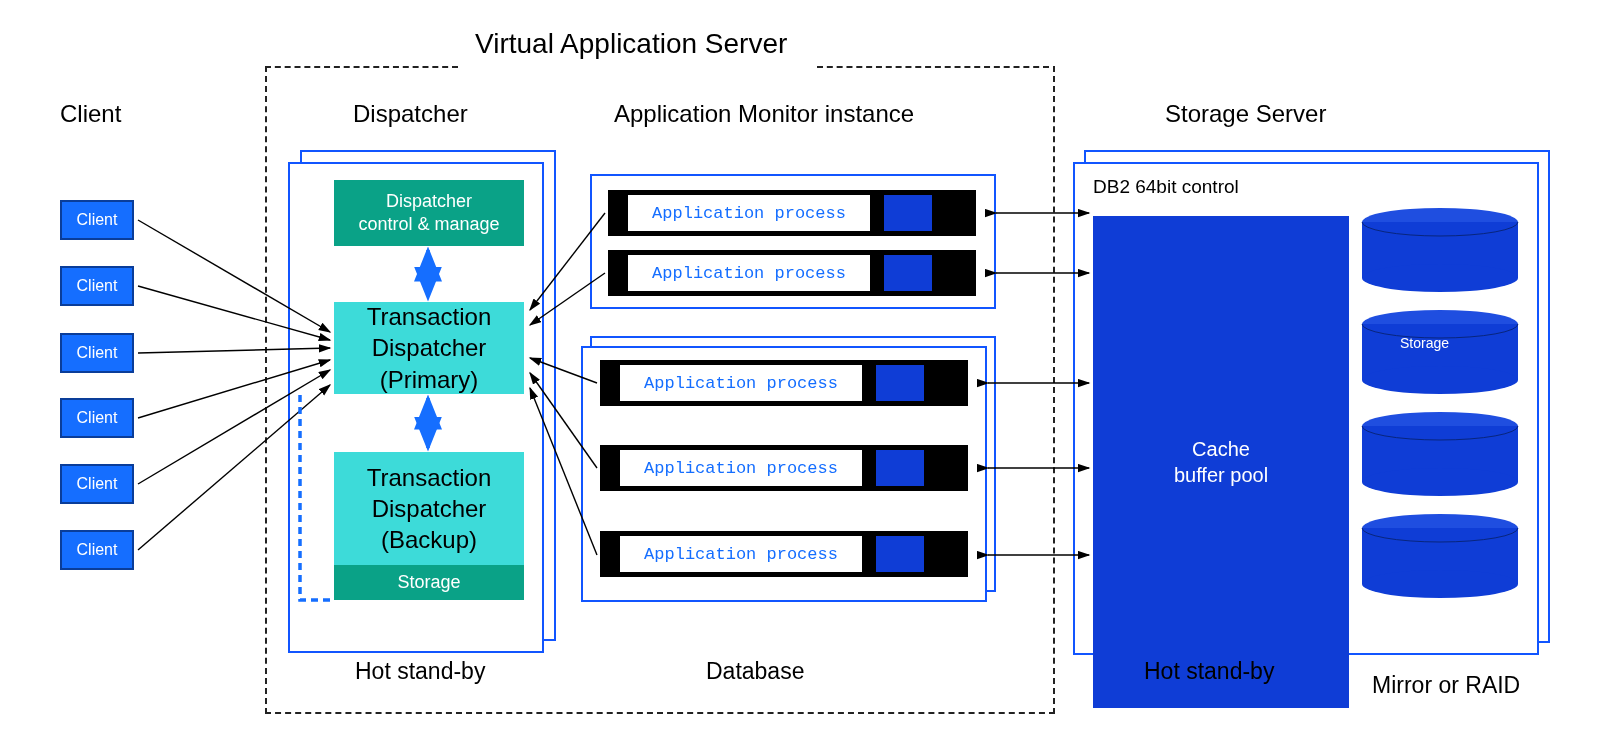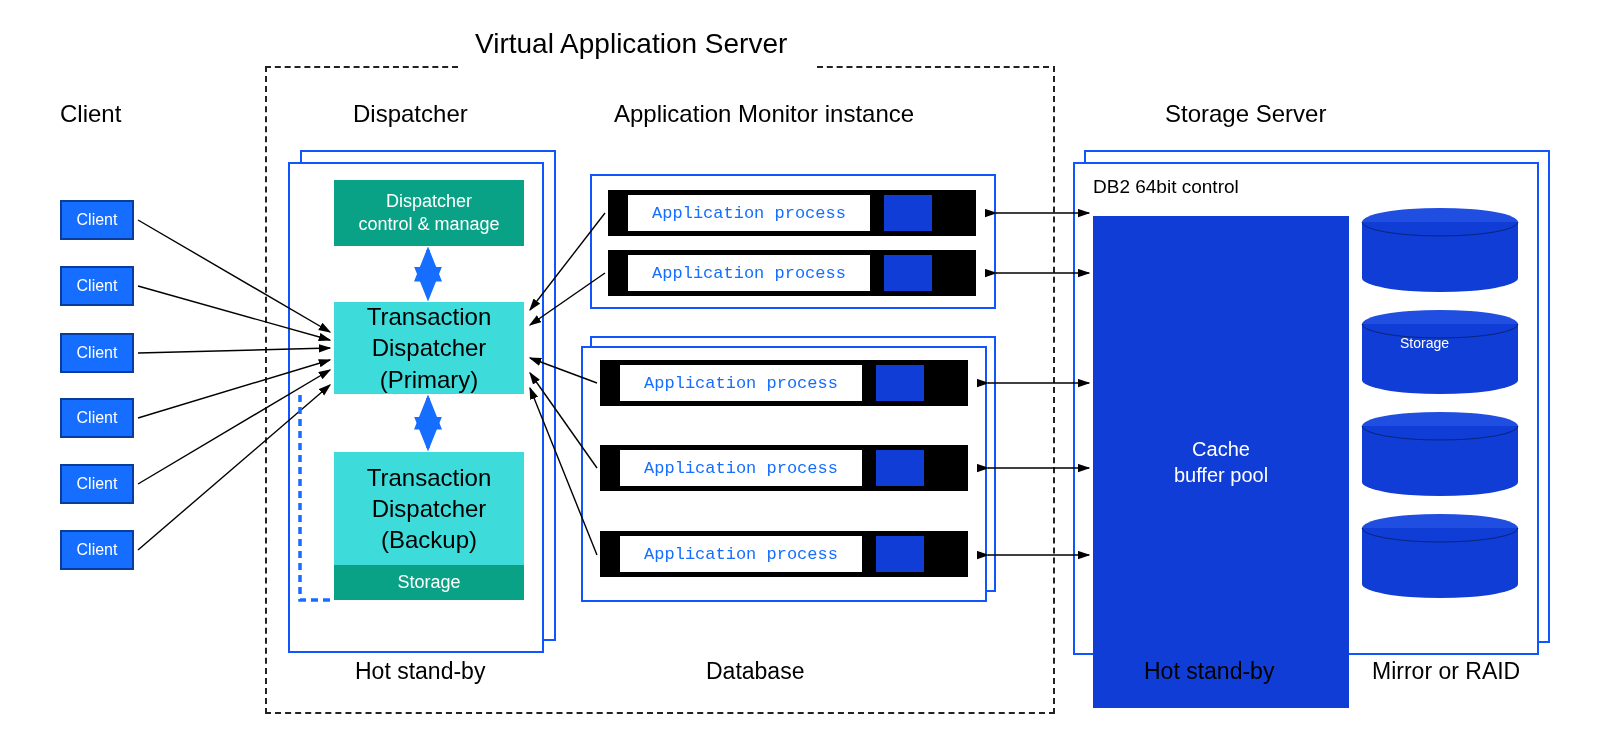--- a/index.html
+++ b/index.html
@@ -195,21 +195,21 @@
     </g>
   </defs>
   <use href="#cyl" x="1362" y="208"></use>
   <use href="#cyl" x="1362" y="310"></use>
   <use href="#cyl" x="1362" y="412"></use>
   <use href="#cyl" x="1362" y="514"></use>
 </svg>
 <div style="position:absolute; left:1400px; top:335px; color:#fff; font-size:14px;">Storage</div>
 
 <div class="italic" style="left:1144px; top:658px;">Hot stand-by</div>
-<div class="italic" style="left:1372px; top:658px;">Mirror or RAID</div>
+<div class="italic" style="left:1372px; top:672px;">Mirror or RAID</div>
 
 <svg class="overlay">
   <defs>
     <marker id="arr" markerWidth="10" markerHeight="10" refX="8" refY="3" orient="auto">
       <path d="M0,0 L9,3 L0,6 Z" fill="#000"></path>
     </marker>
     <marker id="arr2" markerWidth="10" markerHeight="10" refX="8" refY="3" orient="auto">
       <path d="M0,0 L9,3 L0,6 Z" fill="#000"></path>
     </marker>
     <marker id="barr" markerWidth="12" markerHeight="12" refX="9" refY="4" orient="auto">

